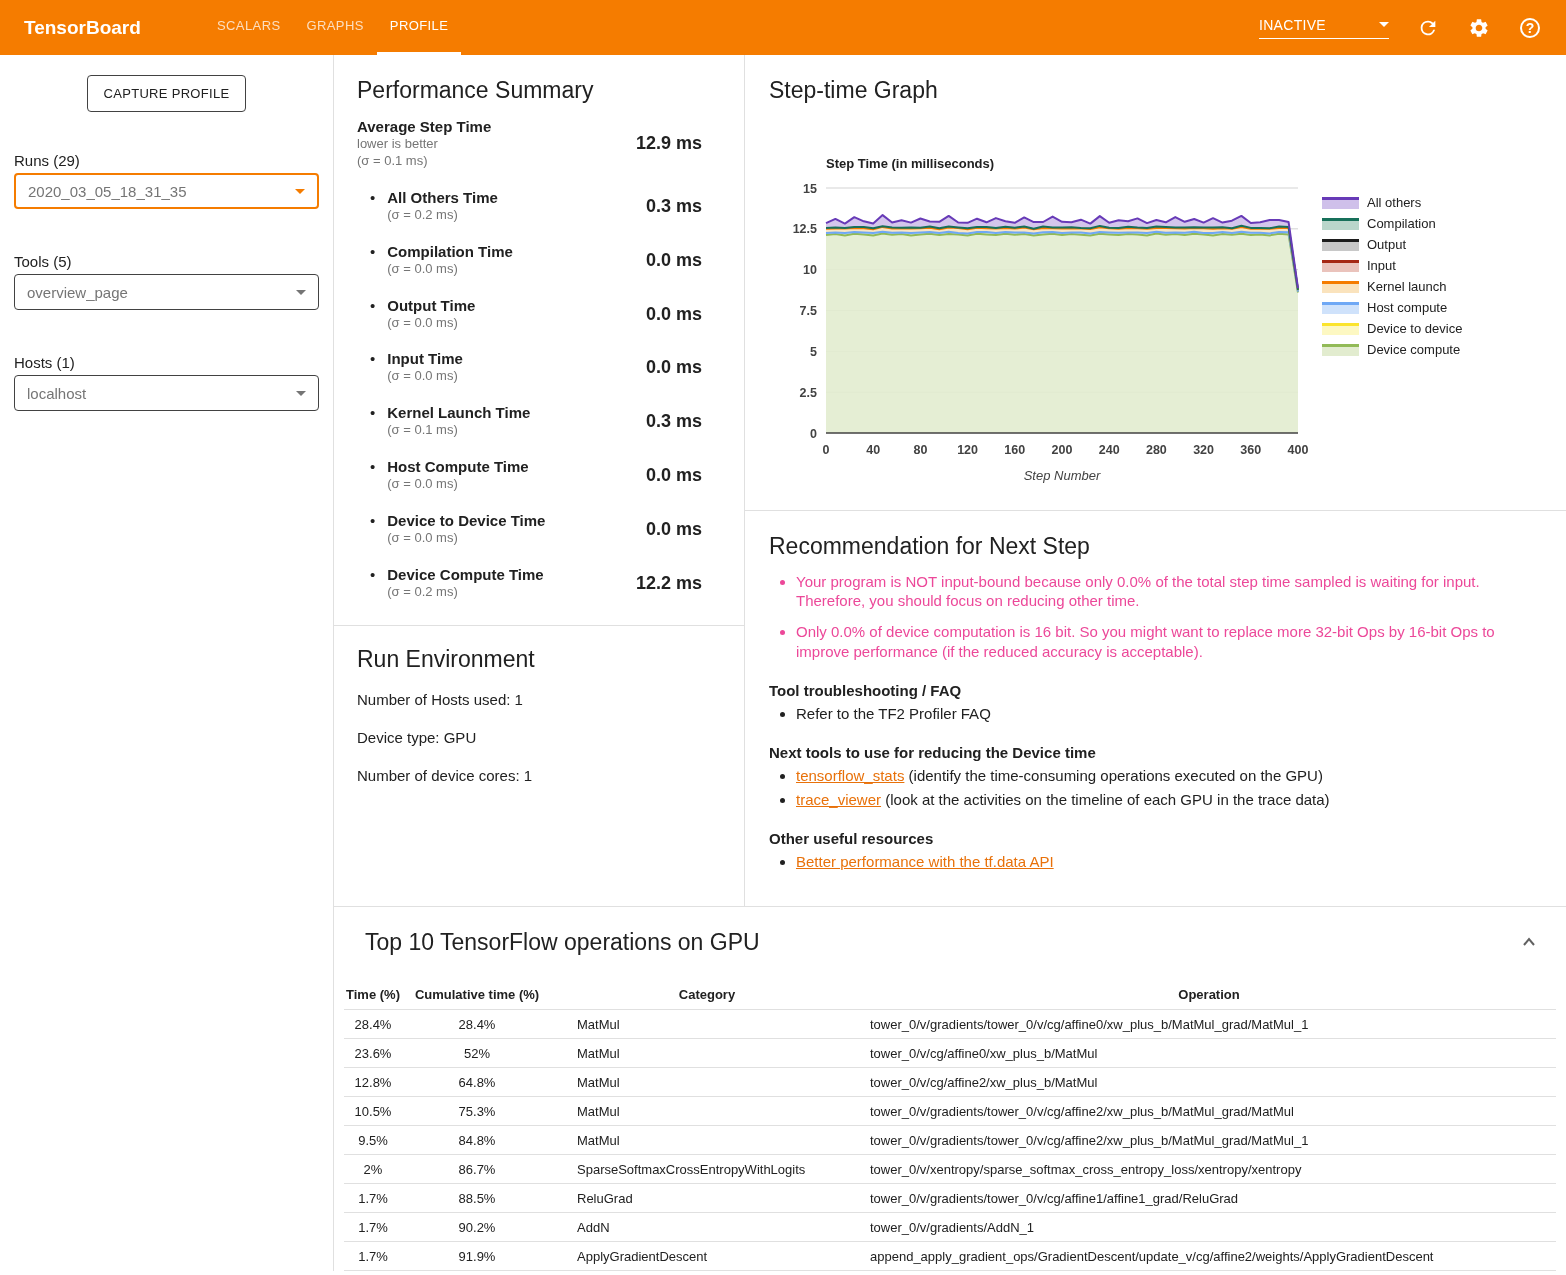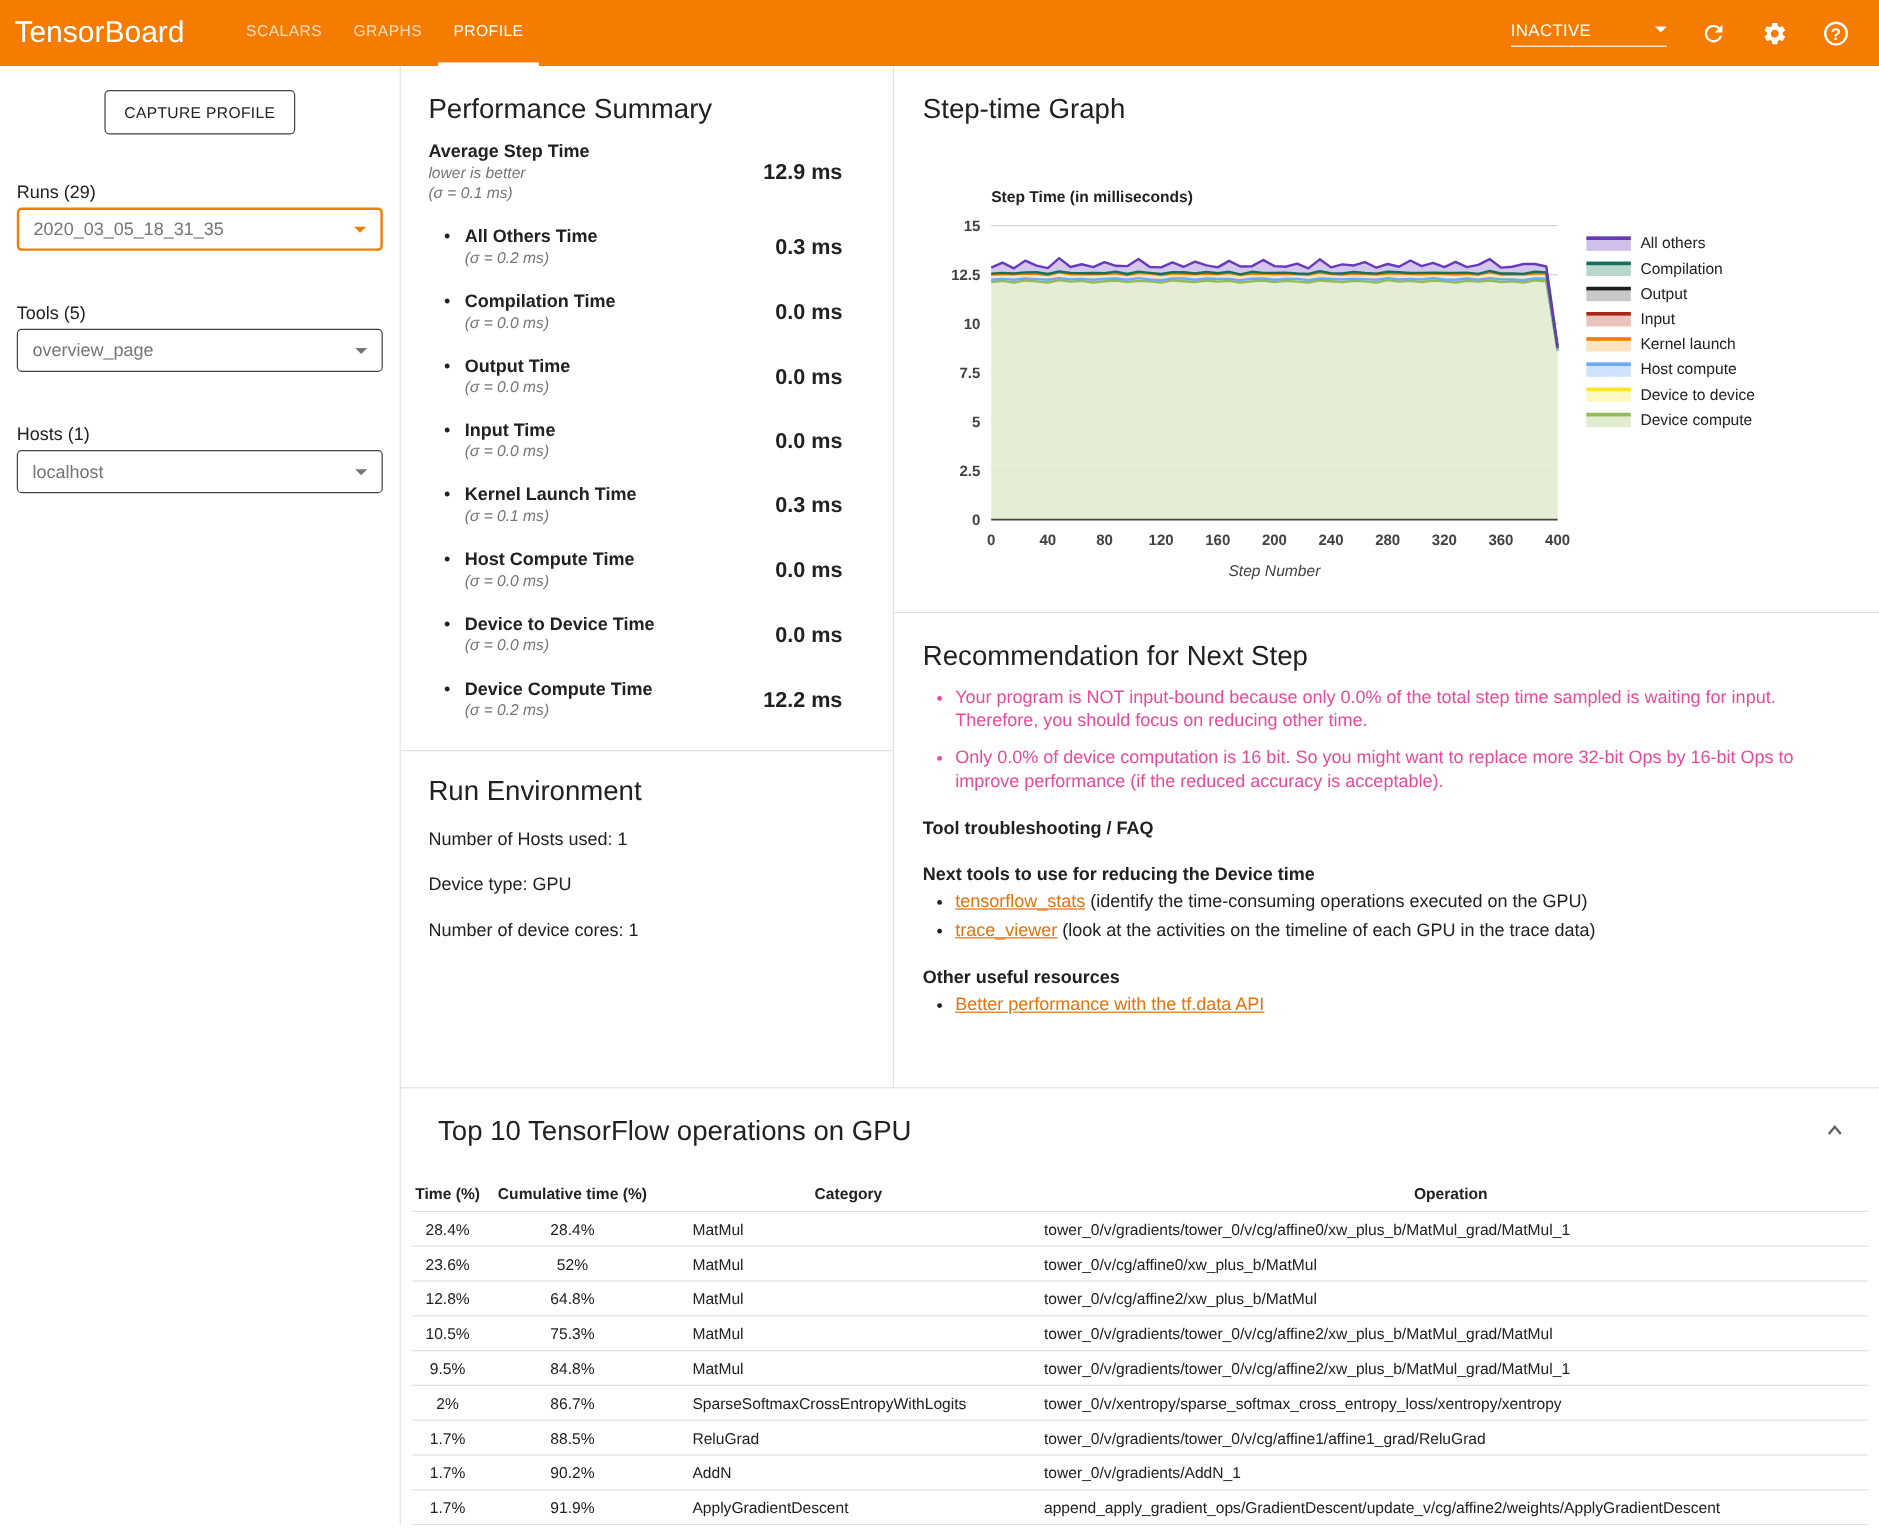--- a/index.html
+++ b/index.html
@@ -1,21 +1,21 @@
 <!DOCTYPE html>
 <html><head>
 <meta charset="utf-8">
 <style>
   * { box-sizing: border-box; }
   html,body { margin:0; padding:0; background:#fff; }
   body { width:1566px; font-family:"Liberation Sans", sans-serif; color:#212121; }
 
   
   .topbar { height:55px; background:#f57c00; display:flex; align-items:center; color:#fff; }
-  .logo { font-size:25px; font-weight:400; margin-left:12px; width:152px; }
+  .logo { font-size:19px; font-weight:700; margin-left:24px; width:152px; }
   .tabs { display:flex; height:55px; margin-left:28px; }
   .tab { line-height:52px; padding:0 13px; font-size:13px; font-weight:500; letter-spacing:.4px;
          color:rgba(255,255,255,.75); border-bottom:3px solid transparent; cursor:pointer; }
   .tab.active { color:#fff; border-bottom-color:#fff; }
   .topbar-right { margin-left:auto; display:flex; align-items:center; gap:27px; margin-right:24px; }
   .status { width:130px; border-bottom:1px solid #fff; display:flex; justify-content:space-between;
             align-items:center; padding-bottom:5px; font-size:14px; letter-spacing:.3px; cursor:pointer; }
   .caret-w { width:0; height:0; border:5px solid transparent; border-top-color:#fff; margin-top:5px; }
   .icon-btn { width:24px; height:24px; cursor:pointer; display:flex; align-items:center; justify-content:center; }
   .icon-btn svg { width:22px; height:22px; fill:#fff; }
@@ -37,21 +37,21 @@
   .field-label.mt { margin-top:44px; }
   .select-box { position:relative; margin:4px 14px 0; height:36px; border:1px solid #424242; border-radius:4px;
                 display:flex; align-items:center; padding:0 30px 0 12px; font-size:15px; color:#757575; cursor:pointer; }
   .select-box.focused { border:2px solid #f57c00; }
   .caret-g { position:absolute; right:12px; top:15px; width:0; height:0; border:5px solid transparent; border-top-color:#757575; }
   .select-box.focused .caret-g { border-top-color:#f57c00; top:14px; }
 
   
   .sec-title { font-size:23px; font-weight:400; color:#212121; margin:0; }
   .b15 { font-size:15px; font-weight:700; color:#212121; line-height:1.2; }
-  .ital { font-size:13px; font-style:italic; color:#757575; line-height:1.3; }
+  .ital { font-size:13px; color:#757575; line-height:1.3; }
   .val { font-size:18px; font-weight:700; color:#212121; white-space:nowrap; }
 
   
   .avg-row { display:flex; justify-content:space-between; align-items:center; margin-top:14px; }
   #perf-items { list-style:none; margin:4px 0 0; padding:0; }
   .perf-item { display:flex; align-items:center; margin-top:19px; }
   .perf-item::before { content:"\2022"; align-self:flex-start; margin:0 12px 0 13px; font-size:15px; line-height:18px; }
   .pi-left { flex:1; }
   .precisions { margin-top:12px; }
   .prec-list { list-style:none; margin:3px 0 0; padding:0; }
@@ -306,20 +306,23 @@
               </div>
             </div>
         </div>
         <hr class="divider-r">
         <h2 class="sec-title rec-title">Recommendation for Next Step</h2>
         <ul class="rec-list" id="rec-bullets">
             <li>Your program is NOT input-bound because only 0.0% of the total step time sampled is waiting for input. Therefore, you should focus on reducing other time.</li>
             <li>Only 0.0% of device computation is 16 bit. So you might want to replace more 32-bit Ops by 16-bit Ops to improve performance (if the reduced accuracy is acceptable).</li>
           </ul>
         <div class="sub-title">Tool troubleshooting / FAQ</div>
+        <ul class="plain-list" id="faq-items">
+            <li>Refer to the TF2 Profiler FAQ</li>
+          </ul>
         <div class="sub-title">Next tools to use for reducing the Device time</div>
         <ul class="plain-list" id="next-tools">
             <li><a class="olink">tensorflow_stats</a><span> (identify the time-consuming operations executed on the GPU)</span></li>
             <li><a class="olink">trace_viewer</a><span> (look at the activities on the timeline of each GPU in the trace data)</span></li>
           </ul>
         <div class="sub-title">Other useful resources</div>
         <ul class="plain-list" id="other-links">
             <li><a class="olink">Better performance with the tf.data API</a></li>
           </ul>
       </section>

